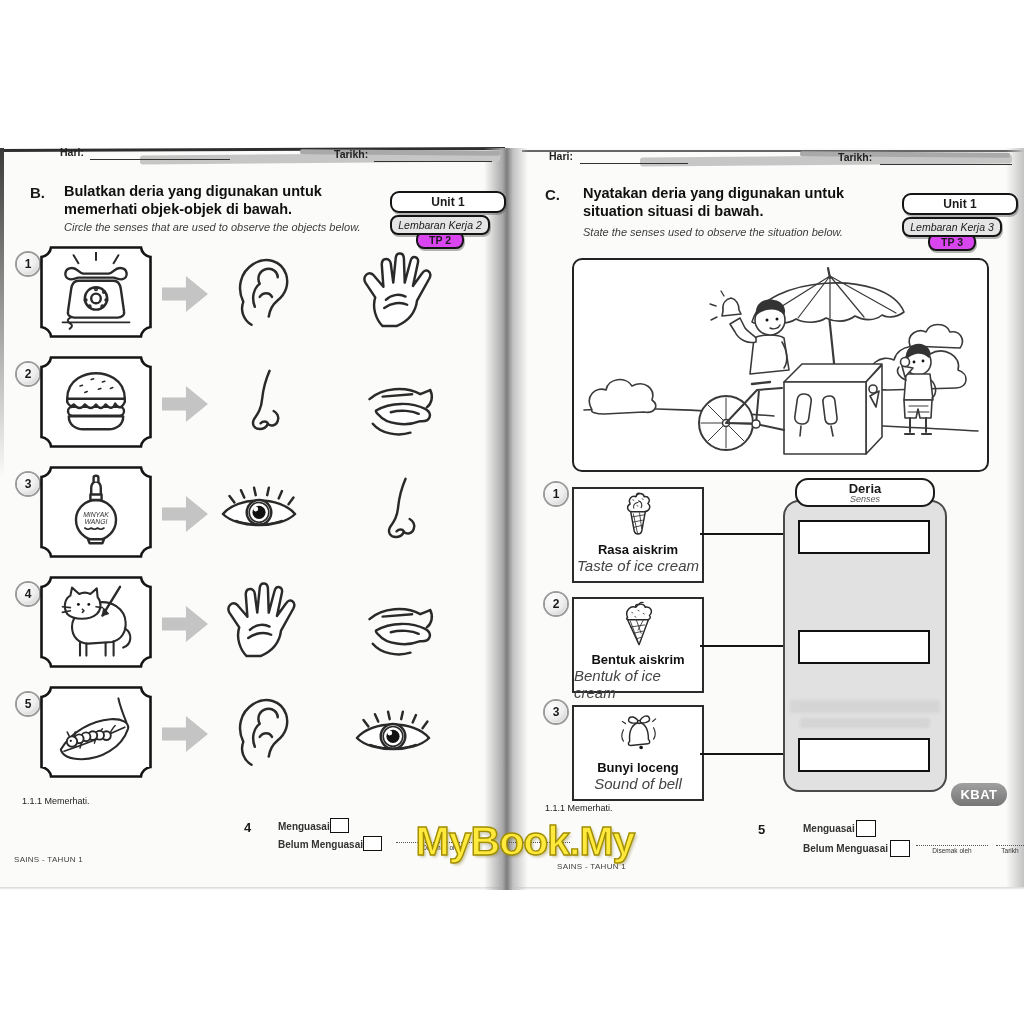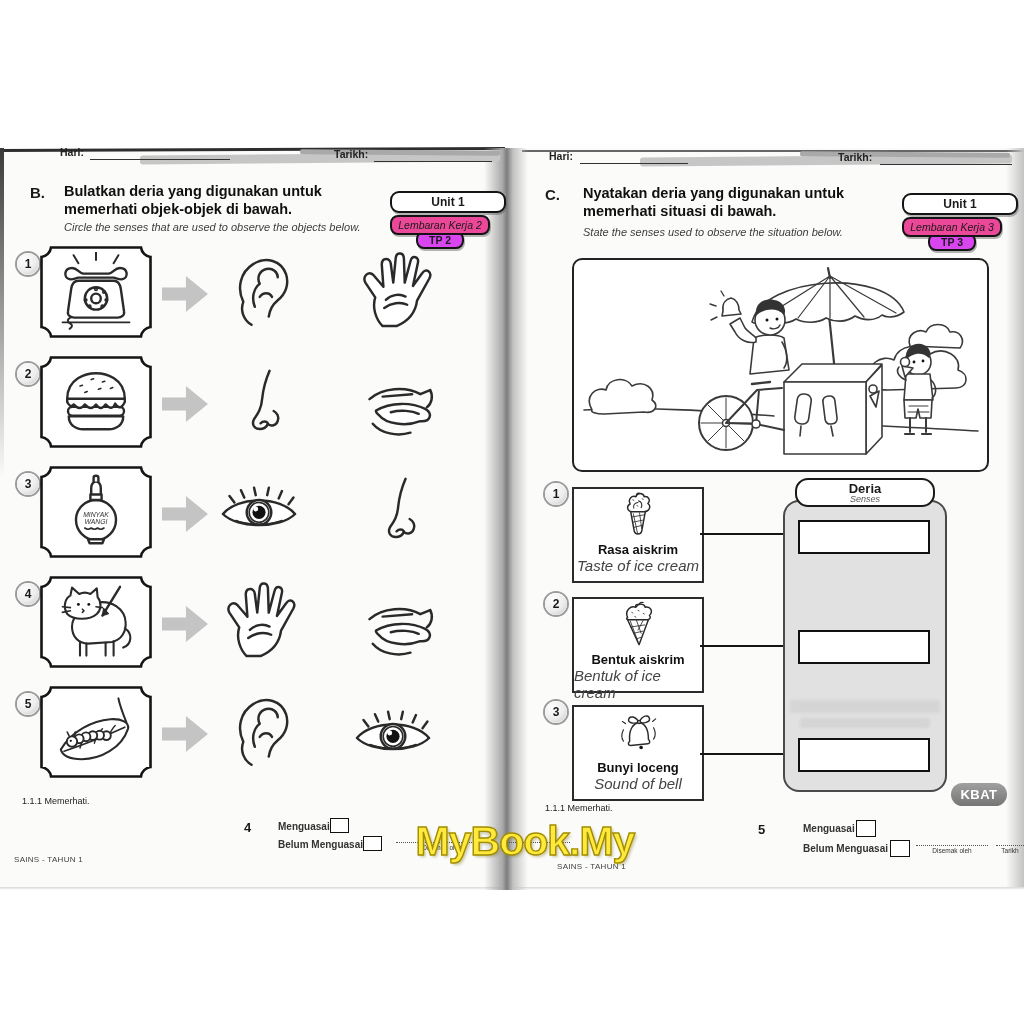--- a/index.html
+++ b/index.html
@@ -19,21 +19,21 @@
   .hdr-label{position:absolute;font-size:10.5px;font-weight:bold;color:#222;}
   .hdr-line{position:absolute;height:0;border-top:1.6px solid #333;}
   
   .sec-letter{position:absolute;font-size:15px;font-weight:bold;}
   .title-ms{position:absolute;font-size:14.5px;font-weight:bold;line-height:1.25;color:#101010;}
   .title-en{position:absolute;font-size:11px;font-style:italic;color:#3c3c3c;}
   
   .ubadge{position:absolute;width:100px;filter:drop-shadow(1.5px 2px 0 rgba(90,90,90,.45));}
   .ub1{width:80px;margin:7px auto;border:2px solid #141414;border-radius:9px;background:#fff;
        text-align:center;font-weight:bold;font-size:12px;padding:2px 16px;position:relative;z-index:2;}
-  .ub2{border:2px solid #141414;border-radius:8px;background:#ec4899;text-align:center;
+  .ub2{border:2px solid #141414;border-radius:8px;background:#e5e5e5;text-align:center;
        font-style:italic;font-size:10.5px;padding:2px 1px;margin-top:-5px;position:relative;z-index:3;}
   .ub3{width:44px;margin:-4px auto 0;border:2px solid #141414;border-radius:8px;background:#d946ef;
        text-align:center;font-size:10.5px;font-weight:bold;padding:1px 0;position:relative;z-index:1;}
   
   .numb{width:22px;height:22px;border-radius:50%;
         background:radial-gradient(circle at 35% 30%,#ffffff 0%,#ececec 55%,#bfbfbf 100%);
         box-shadow:0 0 0 2px #9a9a9a, inset 0 0 2px #fff;
         display:flex;align-items:center;justify-content:center;
         font-size:12px;font-weight:bold;color:#1a1a1a;position:absolute;}
   
@@ -419,21 +419,21 @@
 <div class="cb" style="left:330px;top:818px;"></div>
 <div class="flabel" style="left:278px;top:839px;">Belum Menguasai</div>
 <div class="cb" style="left:363px;top:836px;"></div>
 <div class="dots" style="left:396px;top:842px;width:92px;">
     <span>Disemak oleh</span>
   </div>
 <div class="dots" style="left:500px;top:842px;width:70px;"></div>
 <div class="bookfoot" style="left:14px;top:855px;">SAINS - TAHUN 1</div>
 
 <div class="sec-letter" style="left:545px;top:186px;">C.</div>
-<div class="title-ms" style="left:583px;top:184px;width:300px;">Nyatakan deria yang digunakan untuk memerhati situasi di bawah.</div>
+<div class="title-ms" style="left:583px;top:184px;width:300px;">Nyatakan deria yang digunakan untuk situation situasi di bawah.</div>
 <div class="title-en" style="left:583px;top:226px;width:320px;">State the senses used to observe the situation below.</div>
 
 <div class="ubadge" style="left:902px;top:186px;">
   <div class="ub1">Unit 1</div>
   <div class="ub2">Lembaran Kerja 3</div>
   <div class="ub3">TP 3</div>
 </div>
 
 <div class="scene-box">
   <svg viewBox="0 0 413 210" style="width:100%;height:100%;display:block;">

